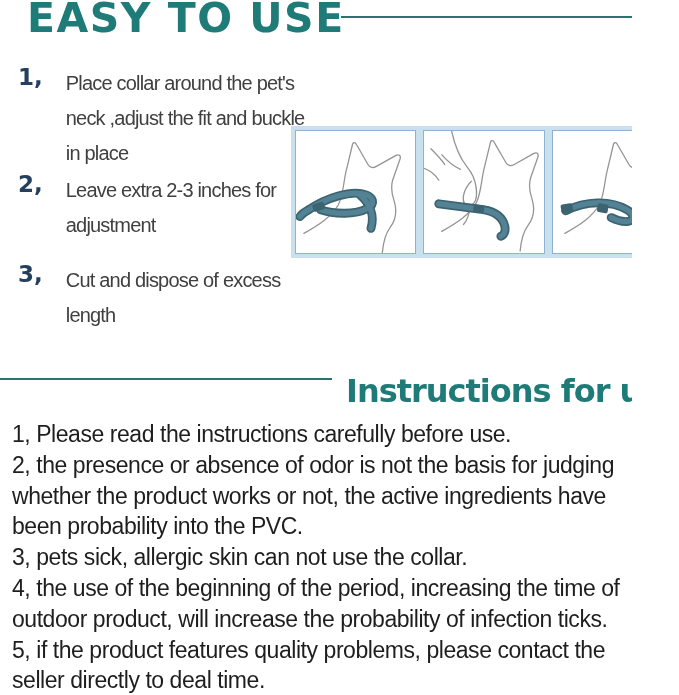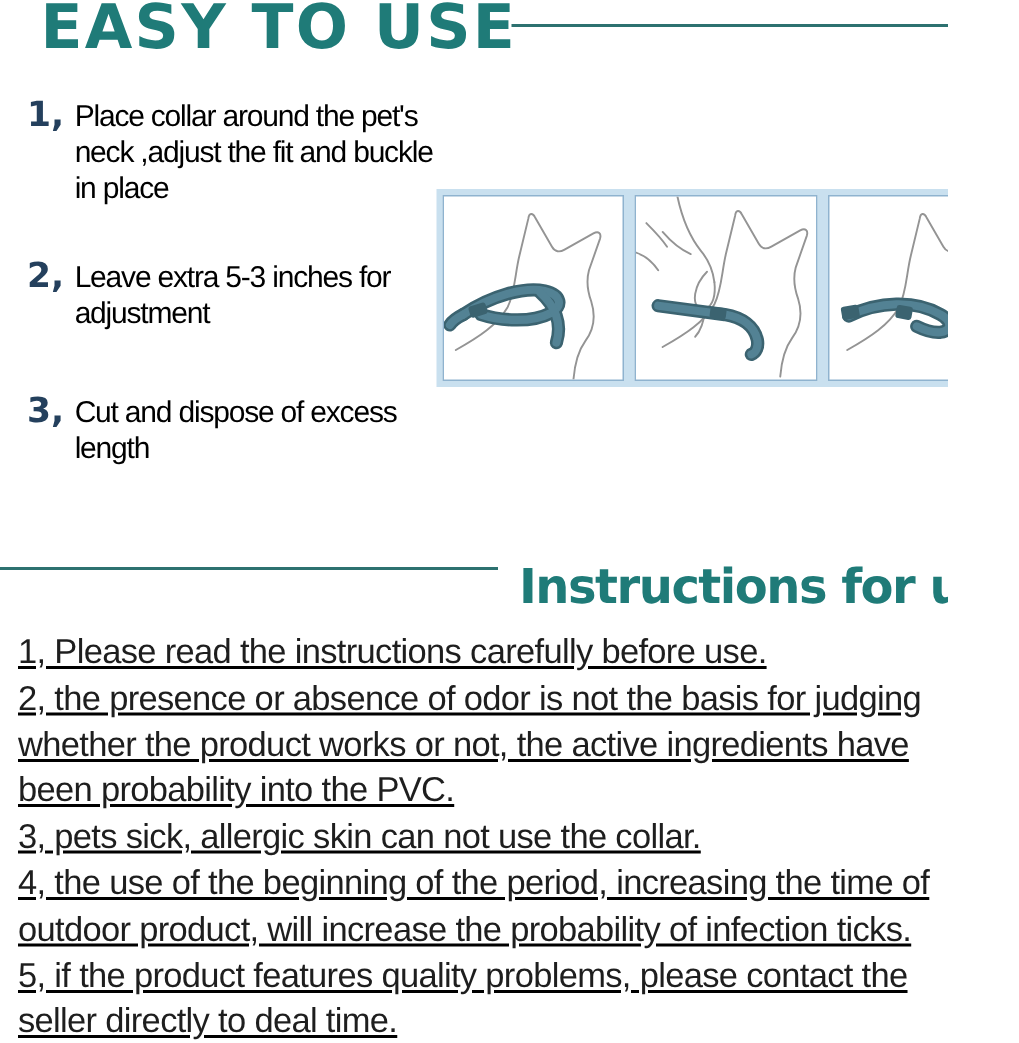--- a/index.html
+++ b/index.html
@@ -30,22 +30,22 @@
   
   .step{
     position:absolute;left:18px;display:flex;align-items:flex-start;
     gap:7px;z-index:3;
   }
   .step-num{
     font-family:"DejaVu Sans",sans-serif;font-weight:bold;
     font-size:23px;line-height:26px;color:#24405d;flex:0 0 auto;
   }
   .step-text{
-    font-size:20px;line-height:24px;letter-spacing:-0.8px;
-    color:#000000;white-space:pre-line;padding-top:2px;
+    font-size:20px;line-height:35px;letter-spacing:-0.8px;
+    color:#404040;white-space:pre-line;padding-top:2px;margin-left:16px;
   }
   .step-1{top:64px;}
   .step-2{top:171px;}
   .step-3{top:261px;}
   
   .panels{
     position:absolute;left:291px;top:126px;width:386px;height:132px;
     background:#c9e0ef;display:flex;gap:7px;padding:4px;
     box-sizing:border-box;z-index:1;
   }
@@ -56,21 +56,21 @@
   .panel svg{display:block;width:100%;height:100%;}
   .cat-line{fill:none;stroke:#949494;stroke-width:1.3;
     stroke-linecap:round;stroke-linejoin:round;}
   .collar-outline{fill:none;stroke:#3b6370;stroke-width:9;
     stroke-linecap:round;stroke-linejoin:round;}
   .collar-fill{fill:none;stroke:#538294;stroke-width:5.5;
     stroke-linecap:round;stroke-linejoin:round;}
   .buckle{fill:#3b6370;}
   
   .instructions{
-    position:absolute;left:12px;top:419px;width:665px;z-index:2;text-decoration:underline;
+    position:absolute;left:12px;top:419px;width:665px;z-index:2;
   }
   .instructions p{
     margin:0;font-size:23px;line-height:30.8px;letter-spacing:-0.45px;
     color:#1e1e1e;white-space:pre-line;
   }
 </style>
 </head>
 <body>
 
 <div class="page">
@@ -79,21 +79,21 @@
   <div class="title-rule"></div>
 
   <div class="step step-1">
     <span class="step-num">1,</span>
     <span class="step-text">Place collar around the pet's
 neck ,adjust the fit and buckle
 in place</span>
   </div>
   <div class="step step-2">
     <span class="step-num">2,</span>
-    <span class="step-text">Leave extra 5-3 inches for
+    <span class="step-text">Leave extra 2-3 inches for
 adjustment</span>
   </div>
   <div class="step step-3">
     <span class="step-num">3,</span>
     <span class="step-text">Cut and dispose of excess
 length</span>
   </div>
 
   <div class="panels">
 

